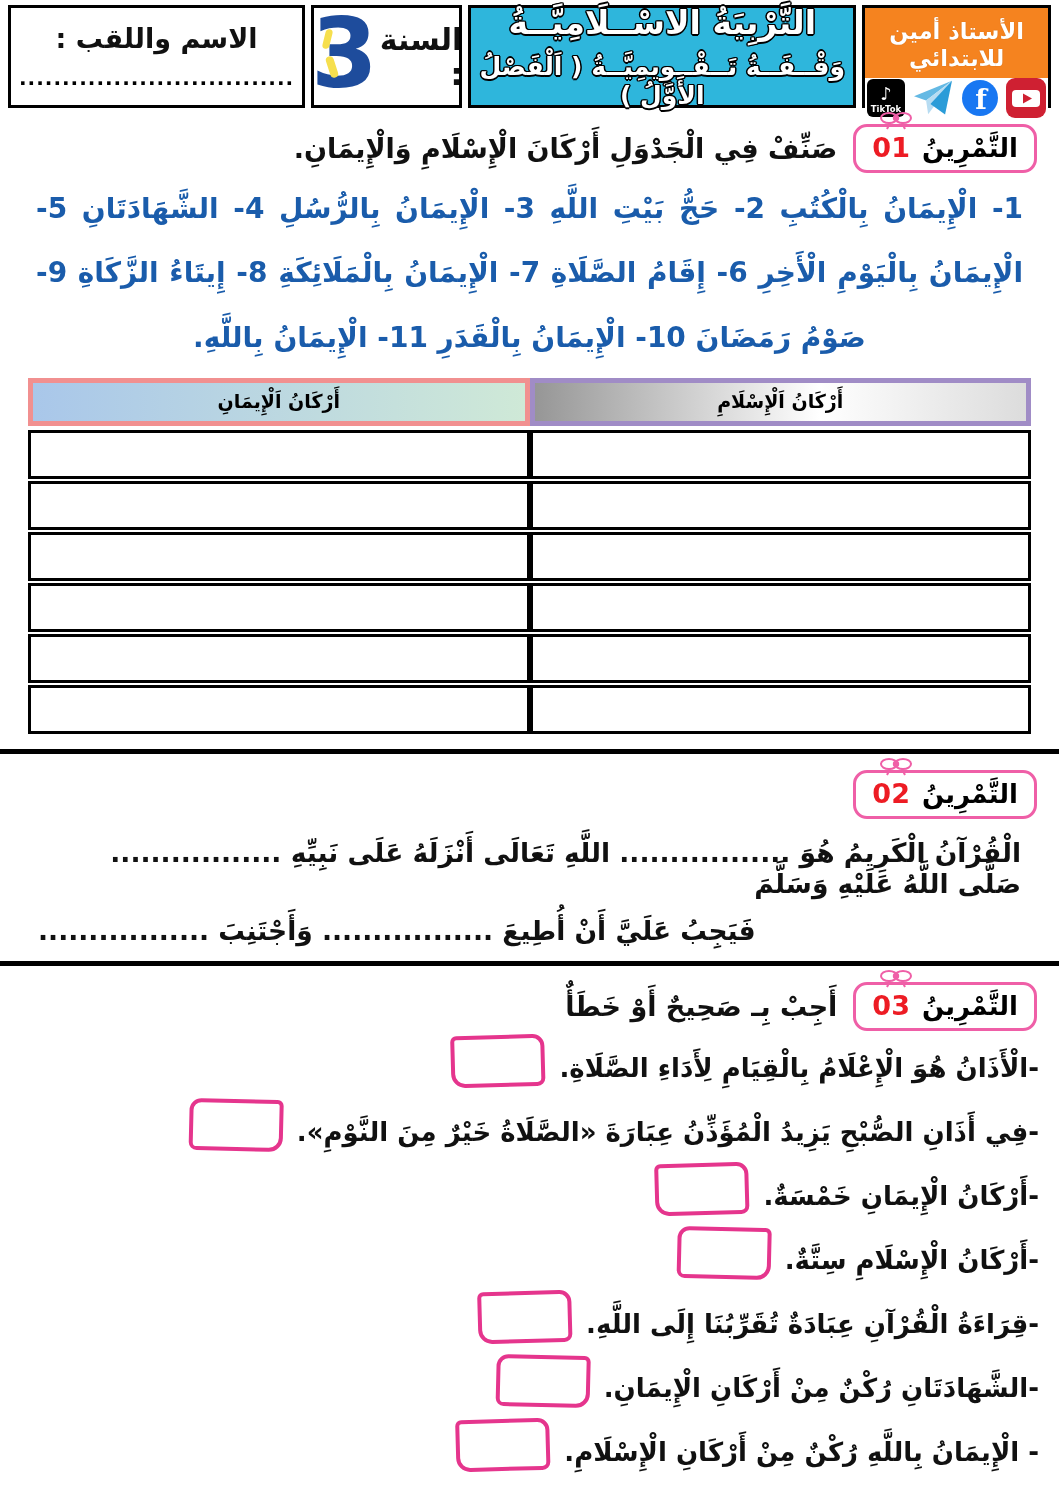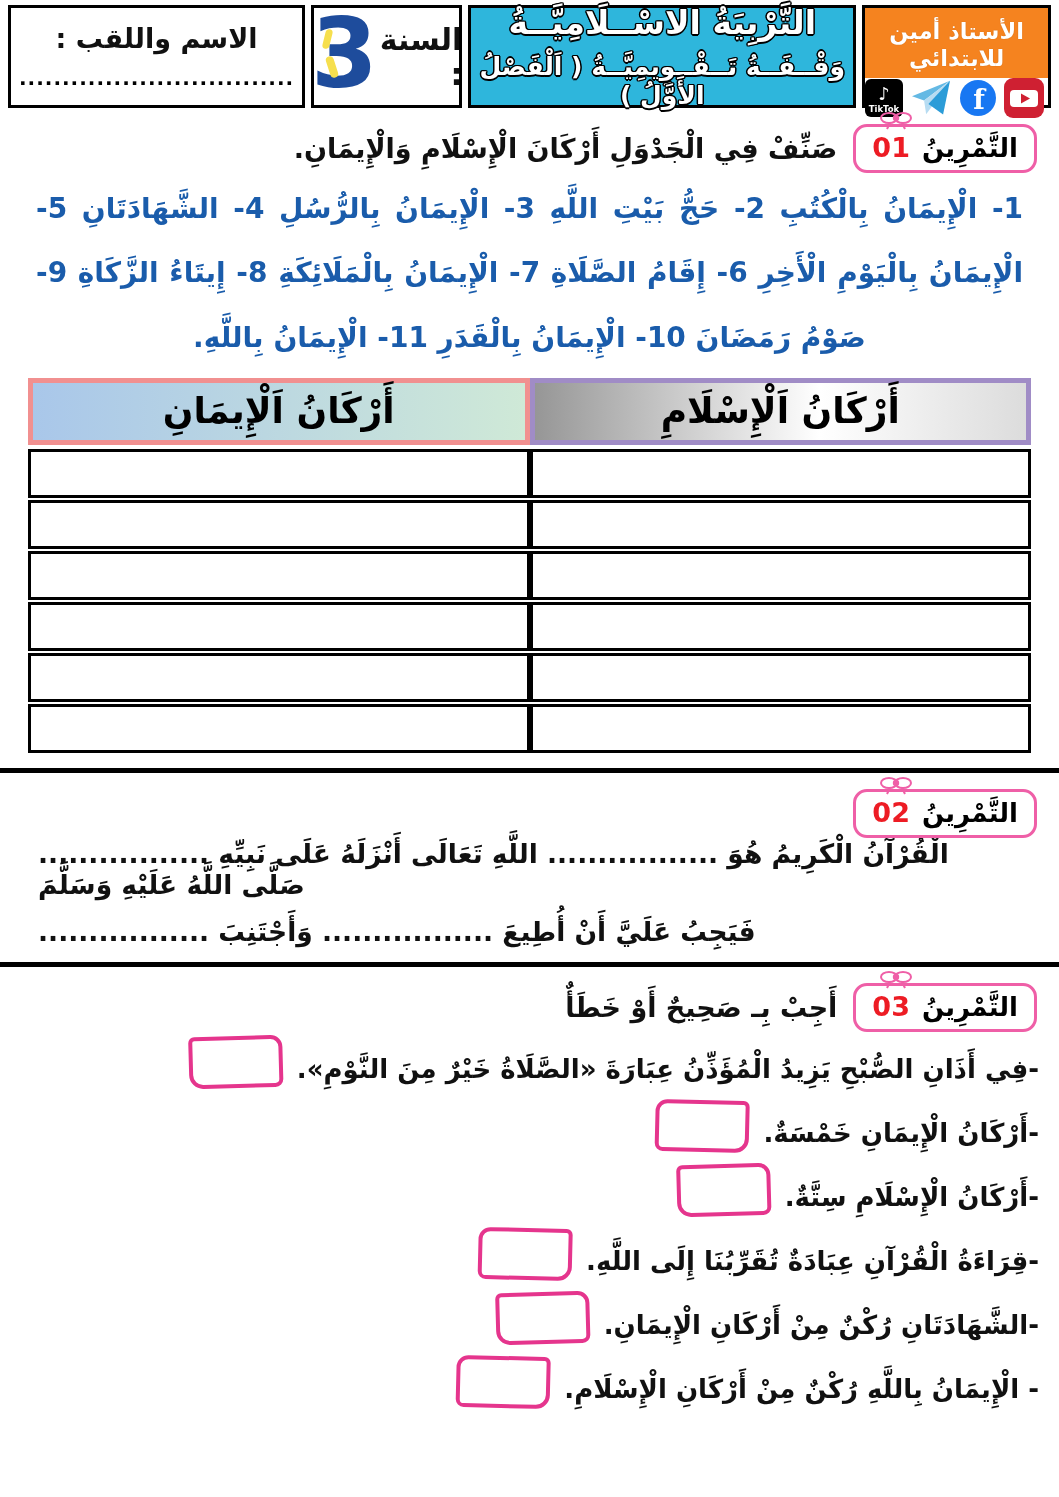--- a/index.html
+++ b/index.html
@@ -12,21 +12,21 @@
     overflow: hidden;
     position: relative;
     color: #111;
   }
   .page { padding: 5px 8px 0; }
 
   
   .header { display: flex; gap: 6px; height: 103px; }
   .hcell { border: 3px solid #000; background: #fff; }
 
-  .brand-cell { width: 210px; display: flex; flex-direction: column; align-items: flex-end; }
+  .brand-cell { width: 210px; display: flex; flex-direction: column; }
   .brand-top {
     background: #f5831f; color: #fff; font-weight: bold;
     font-size: 22.5px; text-align: center; padding: 10px 2px 6px;
     flex: 0 0 52px; line-height: 1.2;
     text-shadow: 0 0 1px #c05c00;
   }
   .brand-icons { flex: 1; display: flex; align-items: center; justify-content: center; gap: 7px; direction: ltr; background:#fff; }
   .brand-icons svg { display: block; }
 
   .title-cell {
@@ -76,34 +76,34 @@
   
   .ex1-list {
     color: #1a5cab; font-weight: bold; font-size: 28px;
     text-align: justify; text-align-last: center;
     line-height: 2.3; margin: 4px 28px 0;
   }
 
   .cls-table { margin: 8px 20px 0; }
   .t-head { display: flex; }
   .t-th {
-    width: 50%; text-align: center; font-weight: bold; font-size: 36px;
+    width: 50%; text-align: center; font-weight: bold; font-size: 19px;
     padding: 7px 0 9px; color: #000;
   }
   .th-islam { border: 5px solid #a08cc6; background: linear-gradient(90deg, #969696 0%, #ffffff 58%, #dcdcdc 100%); }
   .th-iman  { border: 5px solid #f19090; background: linear-gradient(90deg, #a9c7ea 0%, #cfe9d7 100%); }
   .t-grid { display: grid; grid-template-columns: 1fr 1fr; row-gap: 2px; margin-top: 4px; }
   .t-cell { height: 49px; border: 3.5px solid #000; background: #fff; }
 
   
   .sep { height: 5px; background: #000; margin-top: 15px; width: 1059px; margin-left: -8px; margin-right: -8px; }
 
   
   .ex2-line { font-weight: bold; font-size: 26.5px; direction: rtl; }
-  .ex2-line1 { text-align: left; margin: 0 30px 0; }
+  .ex2-line1 { text-align: right; margin: 18px 30px 0; }
   .ex2-line2 { text-align: left; margin: 16px 30px 15px; }
   .word-bank { color: #1a5cab; }
 
   
   .tf-row {
     display: flex; align-items: center; gap: 14px;
     justify-content: flex-start; padding-right: 12px; margin-top: 9px; min-height: 55px;
   }
   .tf-text { font-weight: bold; font-size: 26px; }
   .ansbox {
@@ -248,20 +248,24 @@
         </svg>
       </span>
       <span class="badge-label">التَّمْرِينُ</span>
       <span class="badge-number">03</span>
     </span>
     <span class="instruction">أَجِبْ بِـ صَحِيحٌ أَوْ خَطَأٌ</span>
   </div>
 
   <div>
     <div class="tf-row">
+      <span class="tf-text">-الْأَذَانُ هُوَ الْإِعْلَامُ بِالْقِيَامِ لِأَدَاءِ الصَّلَاةِ.</span>
+      <span class="ansbox"></span>
+    </div>
+    <div class="tf-row">
       <span class="tf-text">-فِي أَذَانِ الصُّبْحِ يَزِيدُ الْمُؤَذِّنُ عِبَارَةَ «الصَّلَاةُ خَيْرٌ مِنَ النَّوْمِ».</span>
       <span class="ansbox"></span>
     </div>
     <div class="tf-row">
       <span class="tf-text">-أَرْكَانُ الْإِيمَانِ خَمْسَةٌ.</span>
       <span class="ansbox"></span>
     </div>
     <div class="tf-row">
       <span class="tf-text">-أَرْكَانُ الْإِسْلَامِ سِتَّةٌ.</span>
       <span class="ansbox"></span>

